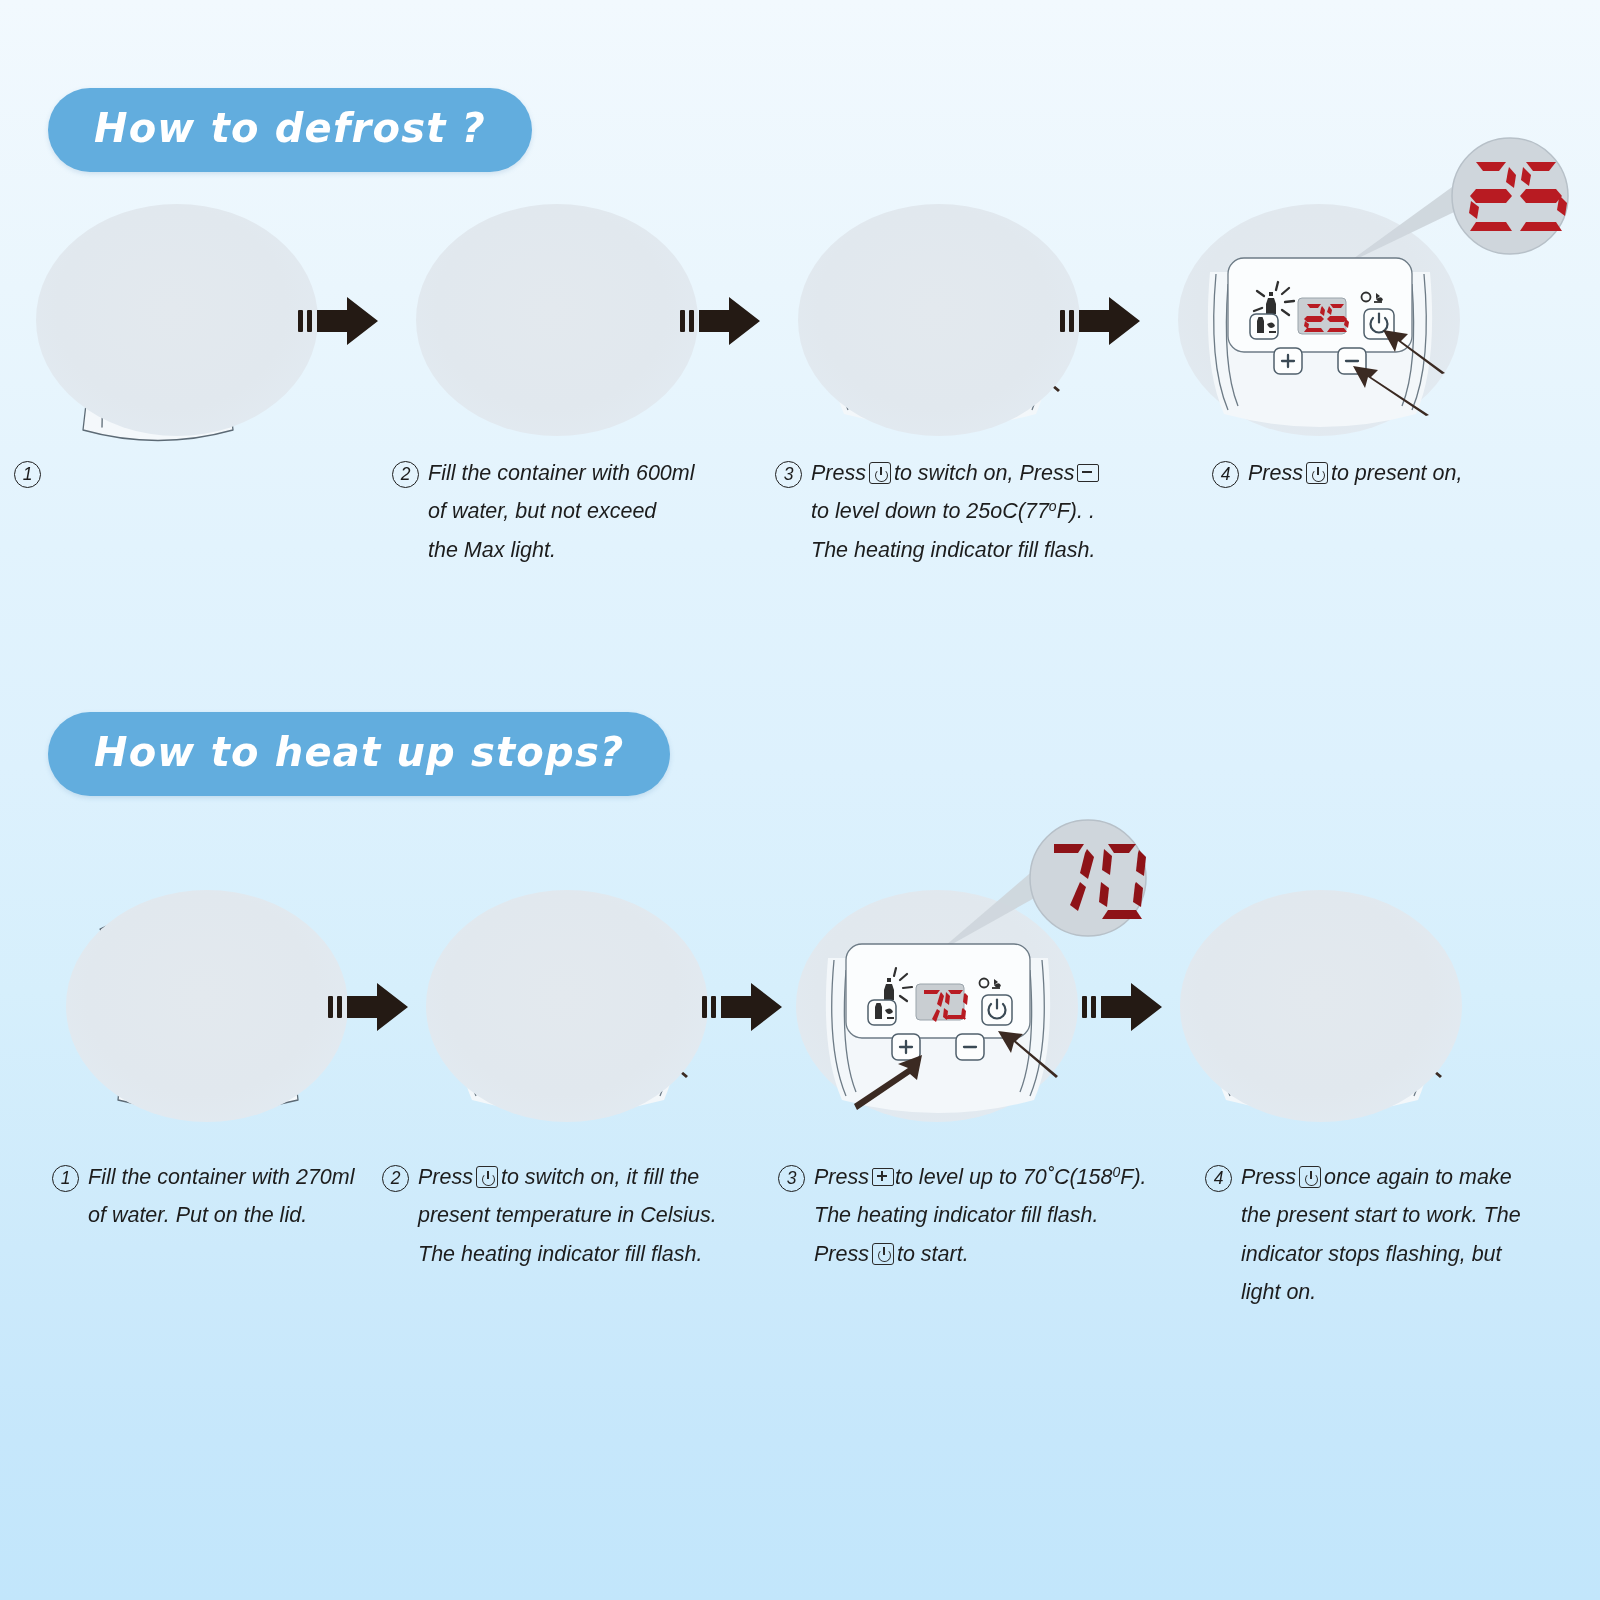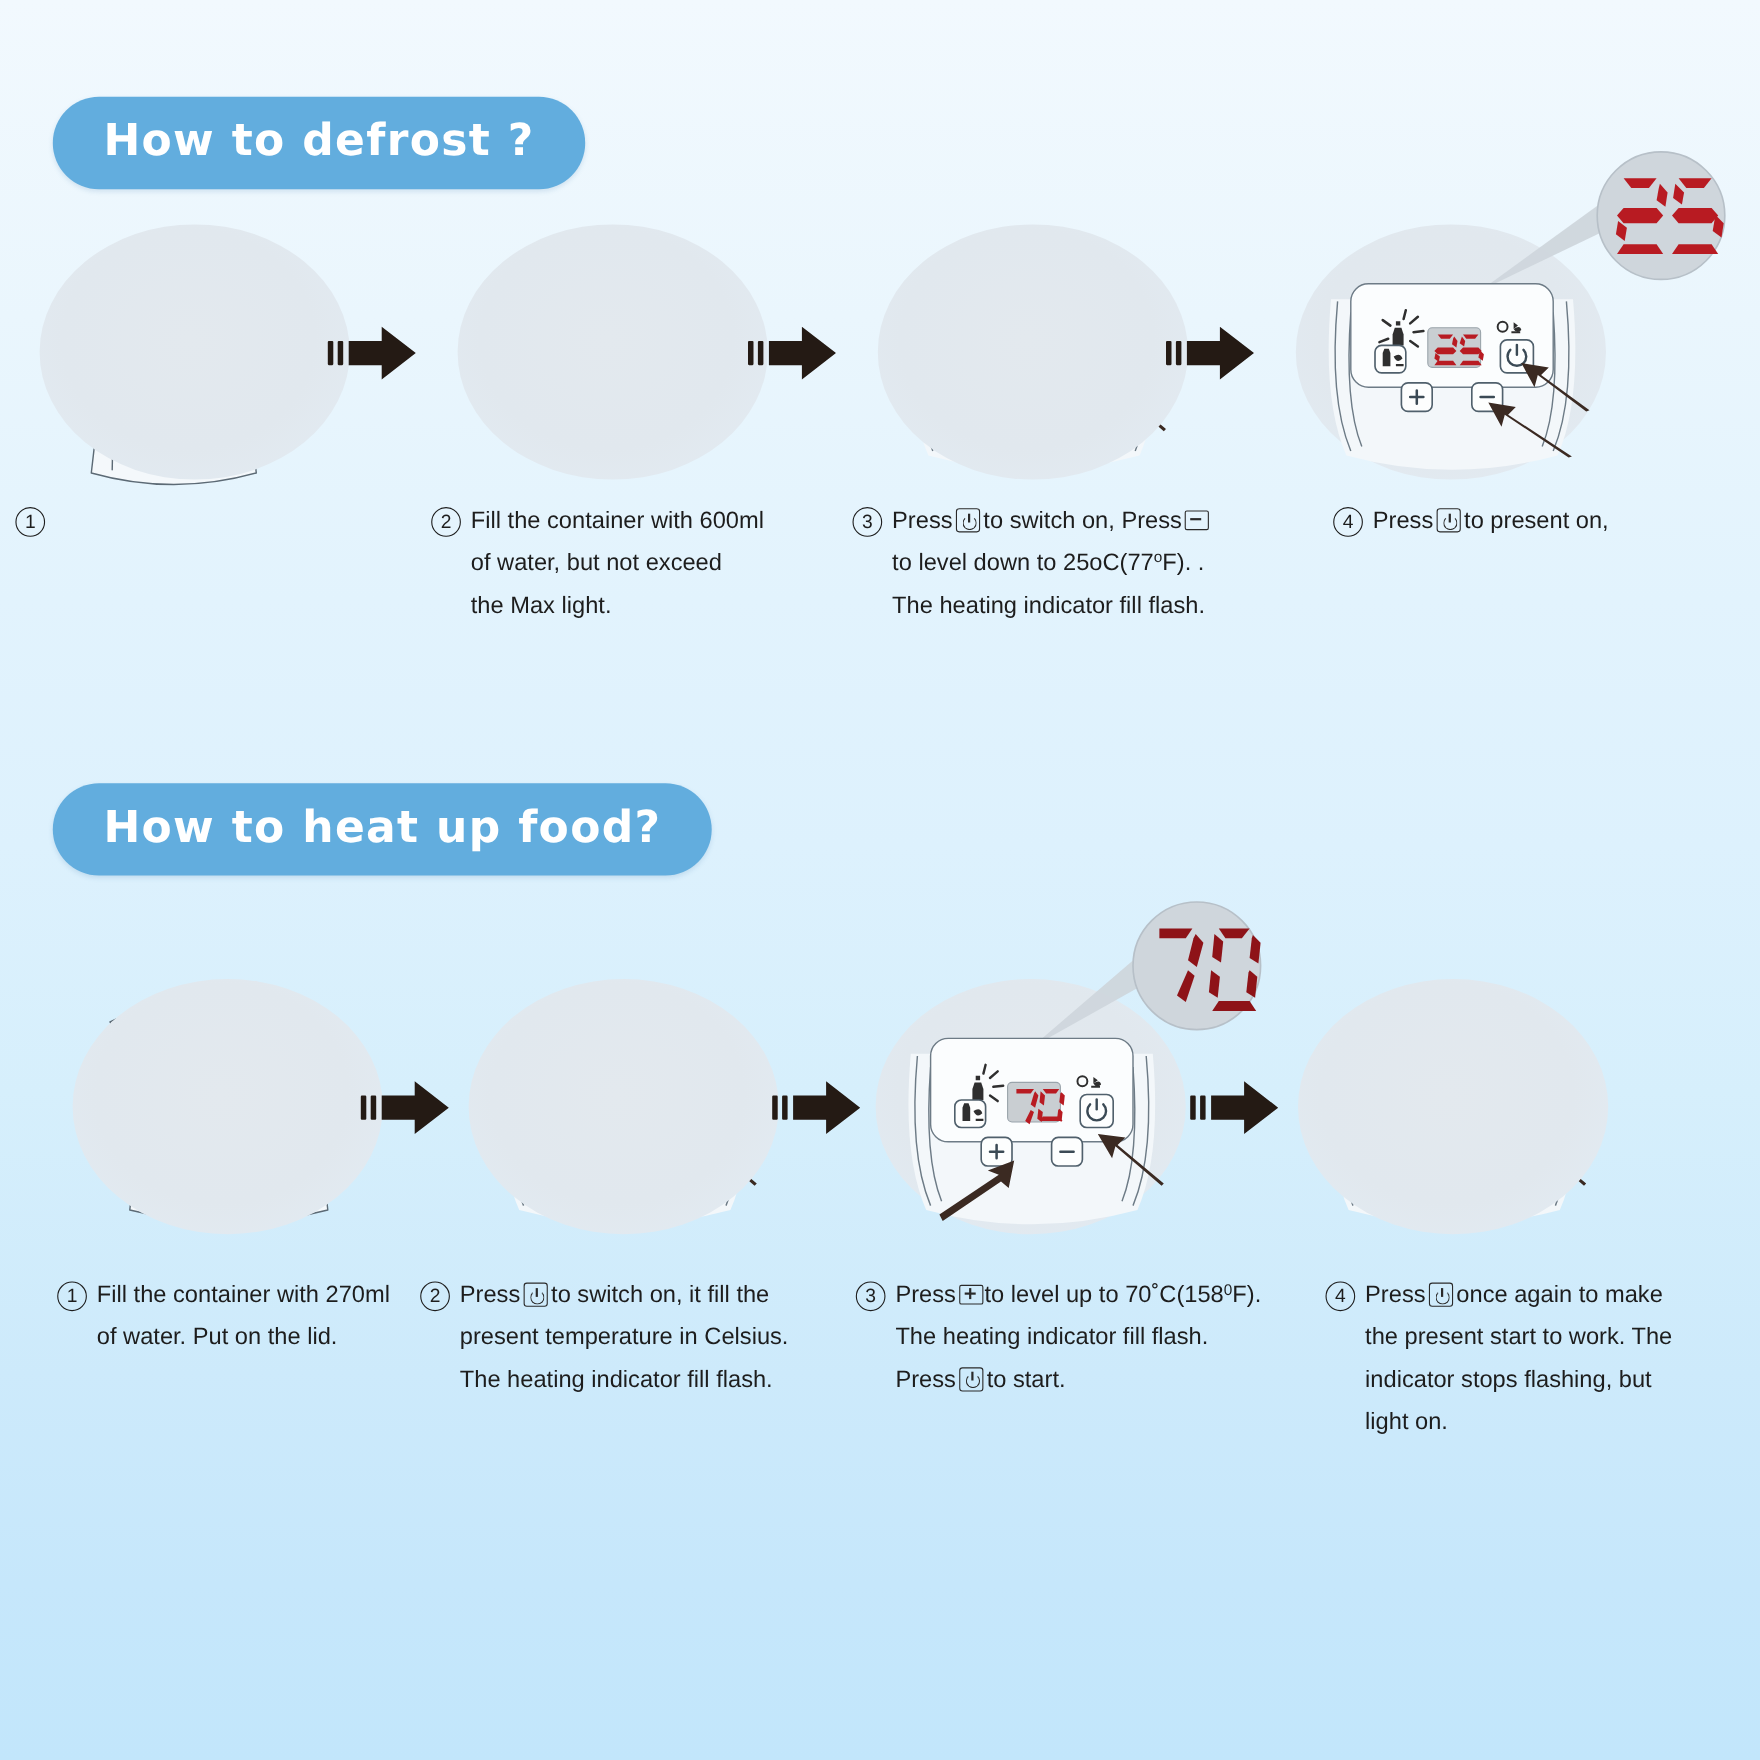--- a/index.html
+++ b/index.html
@@ -29,21 +29,21 @@
     border-radius: 60px;
     padding: 20px 46px 24px 46px;
     font-size: 40px;
     font-weight: bold;
     letter-spacing: 1.2px;
     line-height: 1;
     box-shadow: 0 2px 5px rgba(60,120,170,0.18);
     font-family: "DejaVu Sans", sans-serif;
   }
 
-  .section { position: absolute; left: 0; width: 1384px; }
+  .section { position: absolute; left: 0; width: 1384px; font-style: italic; }
   #section-defrost { top: 88px; }
   #section-heat    { top: 712px; }
 
   .pill-wrap { padding-left: 48px; }
 
   
   .panel-row {
     position: relative;
     width: 1600px;
     height: 250px;
@@ -508,21 +508,21 @@
           <span>Press</span><span class="k k-pow"></span><span>to present on,</span>
         </span>
       </span>
     </div>
   </div>
 </div>
 
 <div class="section" id="section-heat">
 
   <div class="pill-wrap">
-    <span class="pill">How to heat up food?</span>
+    <span class="pill">How to heat up stops?</span>
   </div>
 
   <div class="panel-row" style="margin-top:86px">
 
     <div class="panel panel-1" style="left:58px">
       <div class="blob"></div>
       <svg width="300" height="250" viewBox="0 0 300 250">
         <g fill="none" stroke="#5c6a75" stroke-width="1.3" stroke-linejoin="round" stroke-linecap="round">
 
           <rect x="102" y="26" width="40" height="8" rx="2" fill="#eef3f7"></rect>

